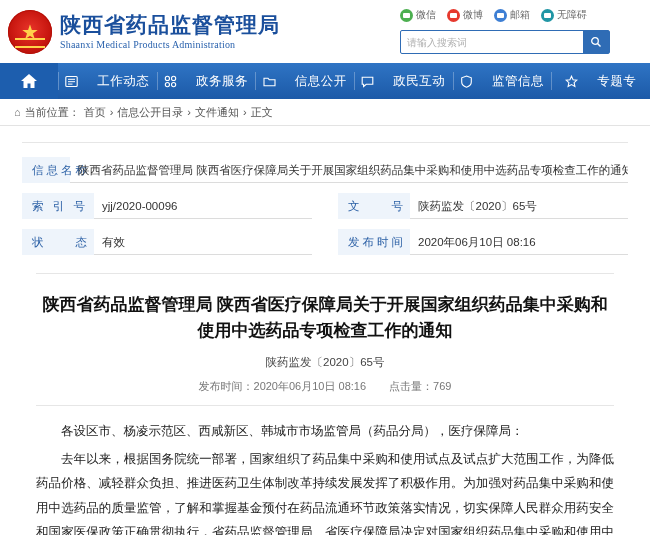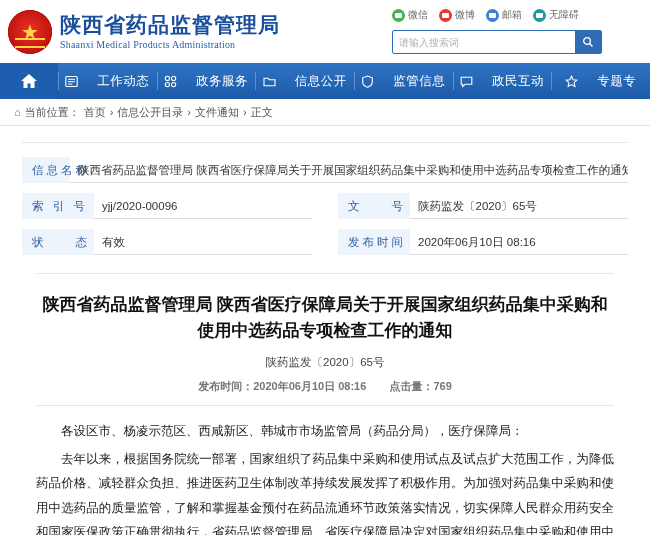--- a/index.html
+++ b/index.html
@@ -59,21 +59,21 @@
   }
   .title-en {
     font-size: 10px;
     color: #2a62ad;
     letter-spacing: 0.2px;
     margin-top: 2px;
     font-family: "Liberation Serif", serif;
   }
   .header-right {
     position: absolute;
-    right: 8px; top: 4px;
+    right: 0; top: 4px;
     width: 250px;
   }
   .hr-links {
     display: flex;
     align-items: center;
     justify-content: flex-start;
     gap: 11px;
     font-size: 10px;
     color: #666;
     height: 22px;
@@ -231,21 +231,21 @@
     margin-top: 10px;
   }
   .art-meta {
     text-align: center;
     font-size: 11px;
     color: #777;
     margin-top: 9px;
     padding-bottom: 11px;
     border-bottom: 1px solid #e6e6e6;
   }
-  .art-meta span { margin: 0 10px; font-weight: bold; }
+  .art-meta span { margin: 0 10px; }
   .art-body { margin-top: 13px; font-size: 12.5px; color: #222; line-height: 1.95; font-family: "Liberation Serif", serif; }
   .art-body p { margin: 0 0 4px 0; text-align: justify; text-indent: 2em; }
 </style>
 </head>
 <body>
 
 <div class="page">
 
   <div class="header">
     <div class="emblem"></div>
@@ -317,32 +317,32 @@
       <span class="nav-ic">
         <svg width="13" height="13" viewBox="0 0 13 13">
             <path d="M1 3.2h4l1.2 1.5H12v6.1H1z" fill="none" stroke="#fff" stroke-width="1.1"></path>
           </svg>
       </span>
       <span>信息公开</span>
     </div>
     <div class="nav-item">
       <span class="nav-ic">
         <svg width="13" height="13" viewBox="0 0 13 13">
+            <path d="M1.2 2.3h10.6v7H5.2L2.6 11.6V9.3H1.2z" fill="none" stroke="#fff" stroke-width="1.1"></path>
+          </svg>
+      </span>
+      <span>政民互动</span>
+    </div>
+    <div class="nav-item">
+      <span class="nav-ic">
+        <svg width="13" height="13" viewBox="0 0 13 13">
             <path d="M6.5 1 L11.3 2.8 V7 C11.3 9.6 9 11.4 6.5 12.2 C4 11.4 1.7 9.6 1.7 7 V2.8 Z" fill="none" stroke="#fff" stroke-width="1.1"></path>
           </svg>
       </span>
       <span>监管信息</span>
-    </div>
-    <div class="nav-item">
-      <span class="nav-ic">
-        <svg width="13" height="13" viewBox="0 0 13 13">
-            <path d="M1.2 2.3h10.6v7H5.2L2.6 11.6V9.3H1.2z" fill="none" stroke="#fff" stroke-width="1.1"></path>
-          </svg>
-      </span>
-      <span>政民互动</span>
     </div>
     <div class="nav-item">
       <span class="nav-ic">
         <svg width="13" height="13" viewBox="0 0 13 13">
             <path d="M6.5 1.2 L8.1 4.7 L11.9 5.1 L9.1 7.7 L9.9 11.5 L6.5 9.6 L3.1 11.5 L3.9 7.7 L1.1 5.1 L4.9 4.7 Z" fill="none" stroke="#fff" stroke-width="1.1"></path>
           </svg>
       </span>
       <span>专题专</span>
     </div>
   </div>

